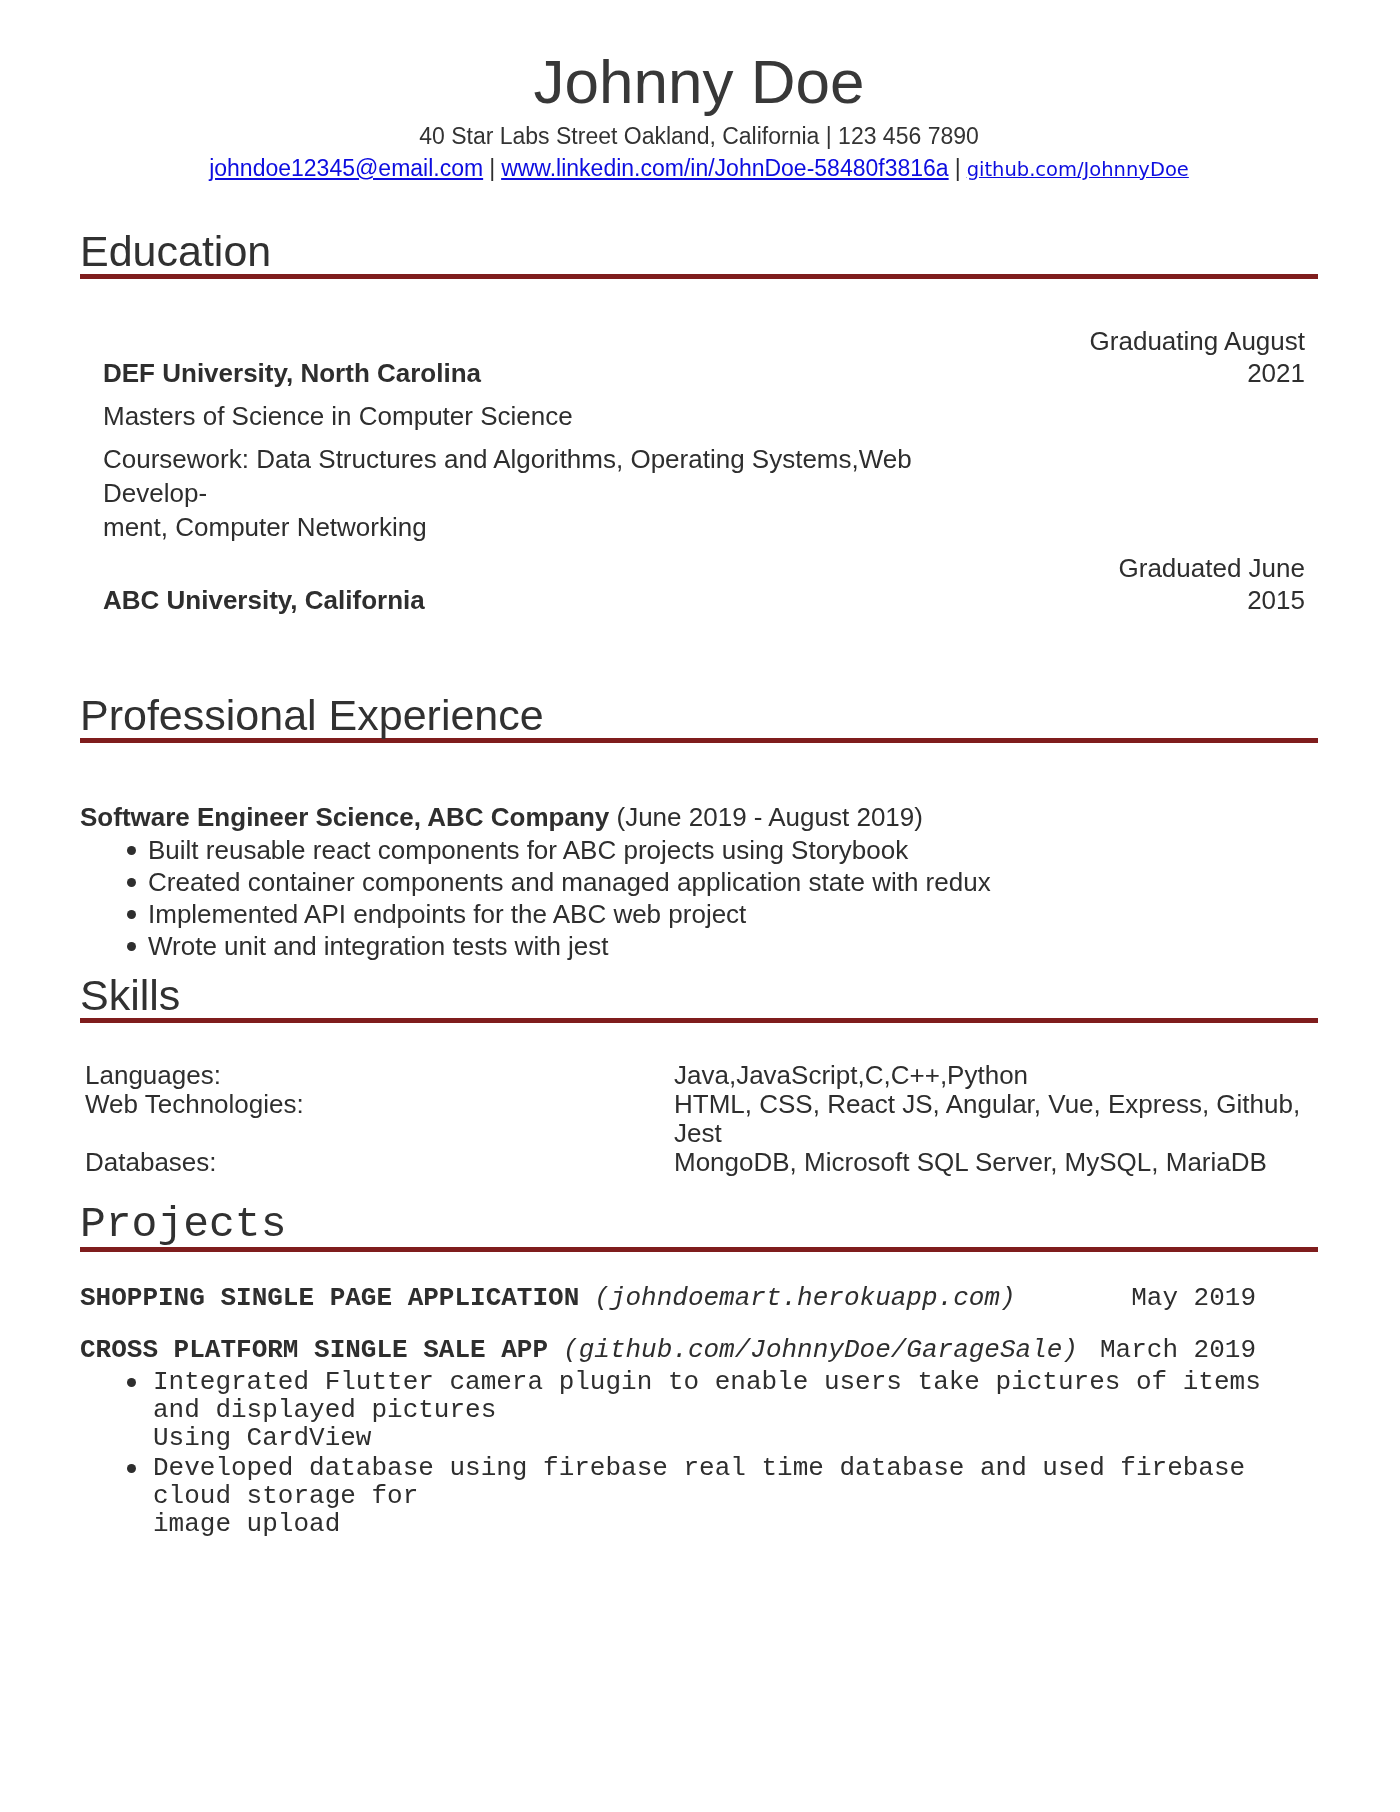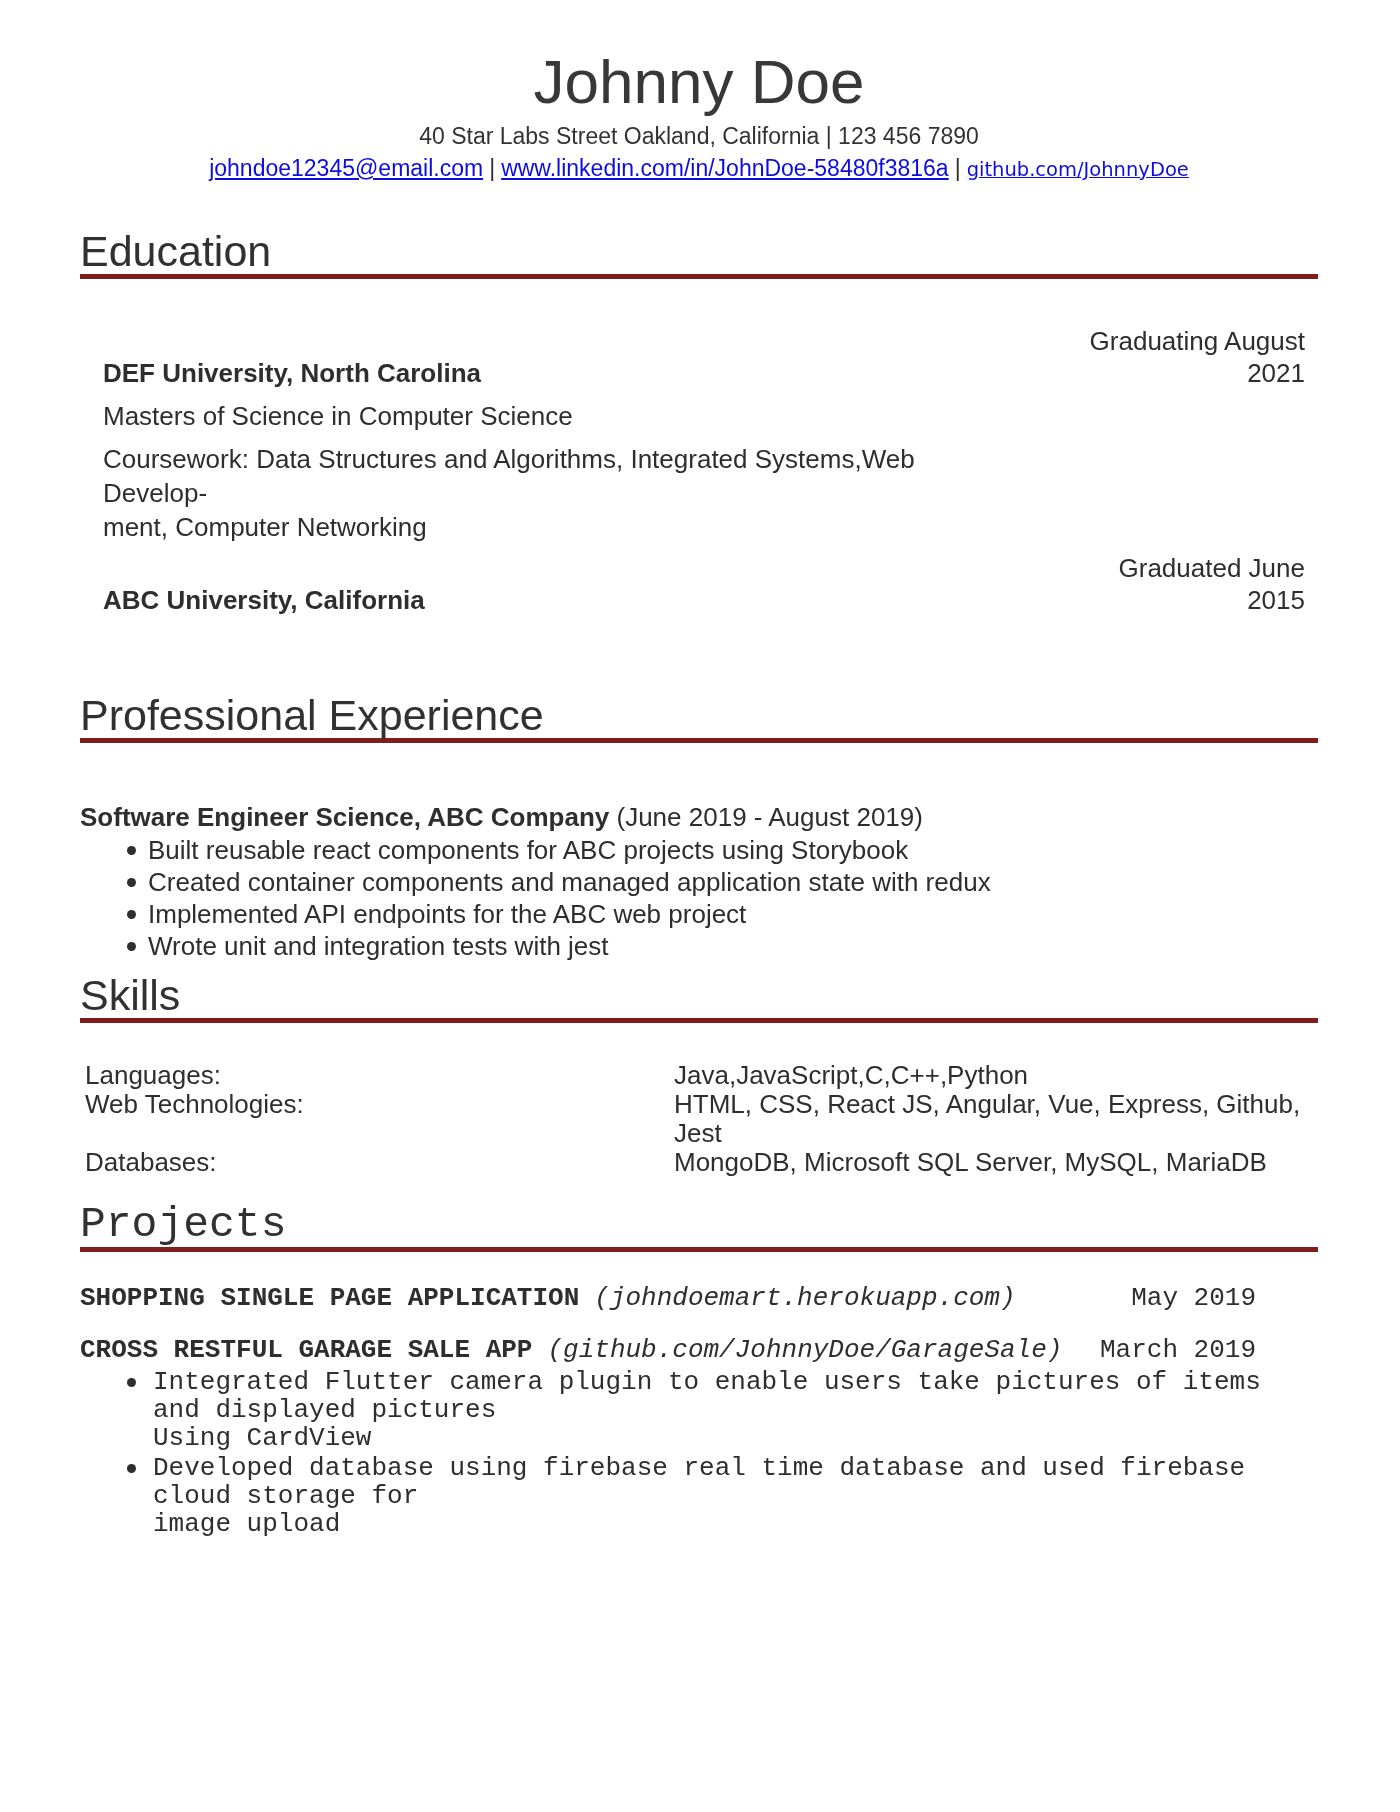--- a/index.html
+++ b/index.html
@@ -114,21 +114,21 @@
     </div>
   </div>
 
   <div class="sec-education">
     <h2 class="section-title">Education</h2>
 
     <div class="edu-entry first clearfix">
       <div class="edu-date">Graduating August 2021</div>
       <div class="edu-school">DEF University, North Carolina</div>
       <div class="edu-degree">Masters of Science in Computer Science</div>
-      <div class="edu-details">Coursework: Data Structures and Algorithms, Integrated Systems,Web Develop-
+      <div class="edu-details">Coursework: Data Structures and Algorithms, Operating Systems,Web Develop-
 ment, Computer Networking</div>
     </div>
 
     <div class="edu-entry clearfix">
       <div class="edu-date">Graduated June 2015</div>
       <div class="edu-school">ABC University, California</div>
     </div>
   </div>
 
   <div class="sec-experience">
@@ -169,21 +169,21 @@
     <div class="project">
       <div class="proj-header">
         <span class="proj-name">SHOPPING SINGLE PAGE APPLICATION</span>
         <span class="proj-link">(johndoemart.herokuapp.com)</span>
         <span class="proj-date">May 2019</span>
       </div>
     </div>
 
     <div class="project second">
       <div class="proj-header">
-        <span class="proj-name">CROSS RESTFUL GARAGE SALE APP</span>
+        <span class="proj-name">CROSS PLATFORM SINGLE SALE APP</span>
         <span class="proj-link">(github.com/JohnnyDoe/GarageSale)</span>
         <span class="proj-date">March 2019</span>
       </div>
       <ul class="bullets">
         <li>Integrated Flutter camera plugin to enable users take pictures of items and displayed pictures
 Using CardView</li>
         <li>Developed database using firebase real time database and used firebase cloud storage for
 image upload</li>
       </ul>
     </div>

